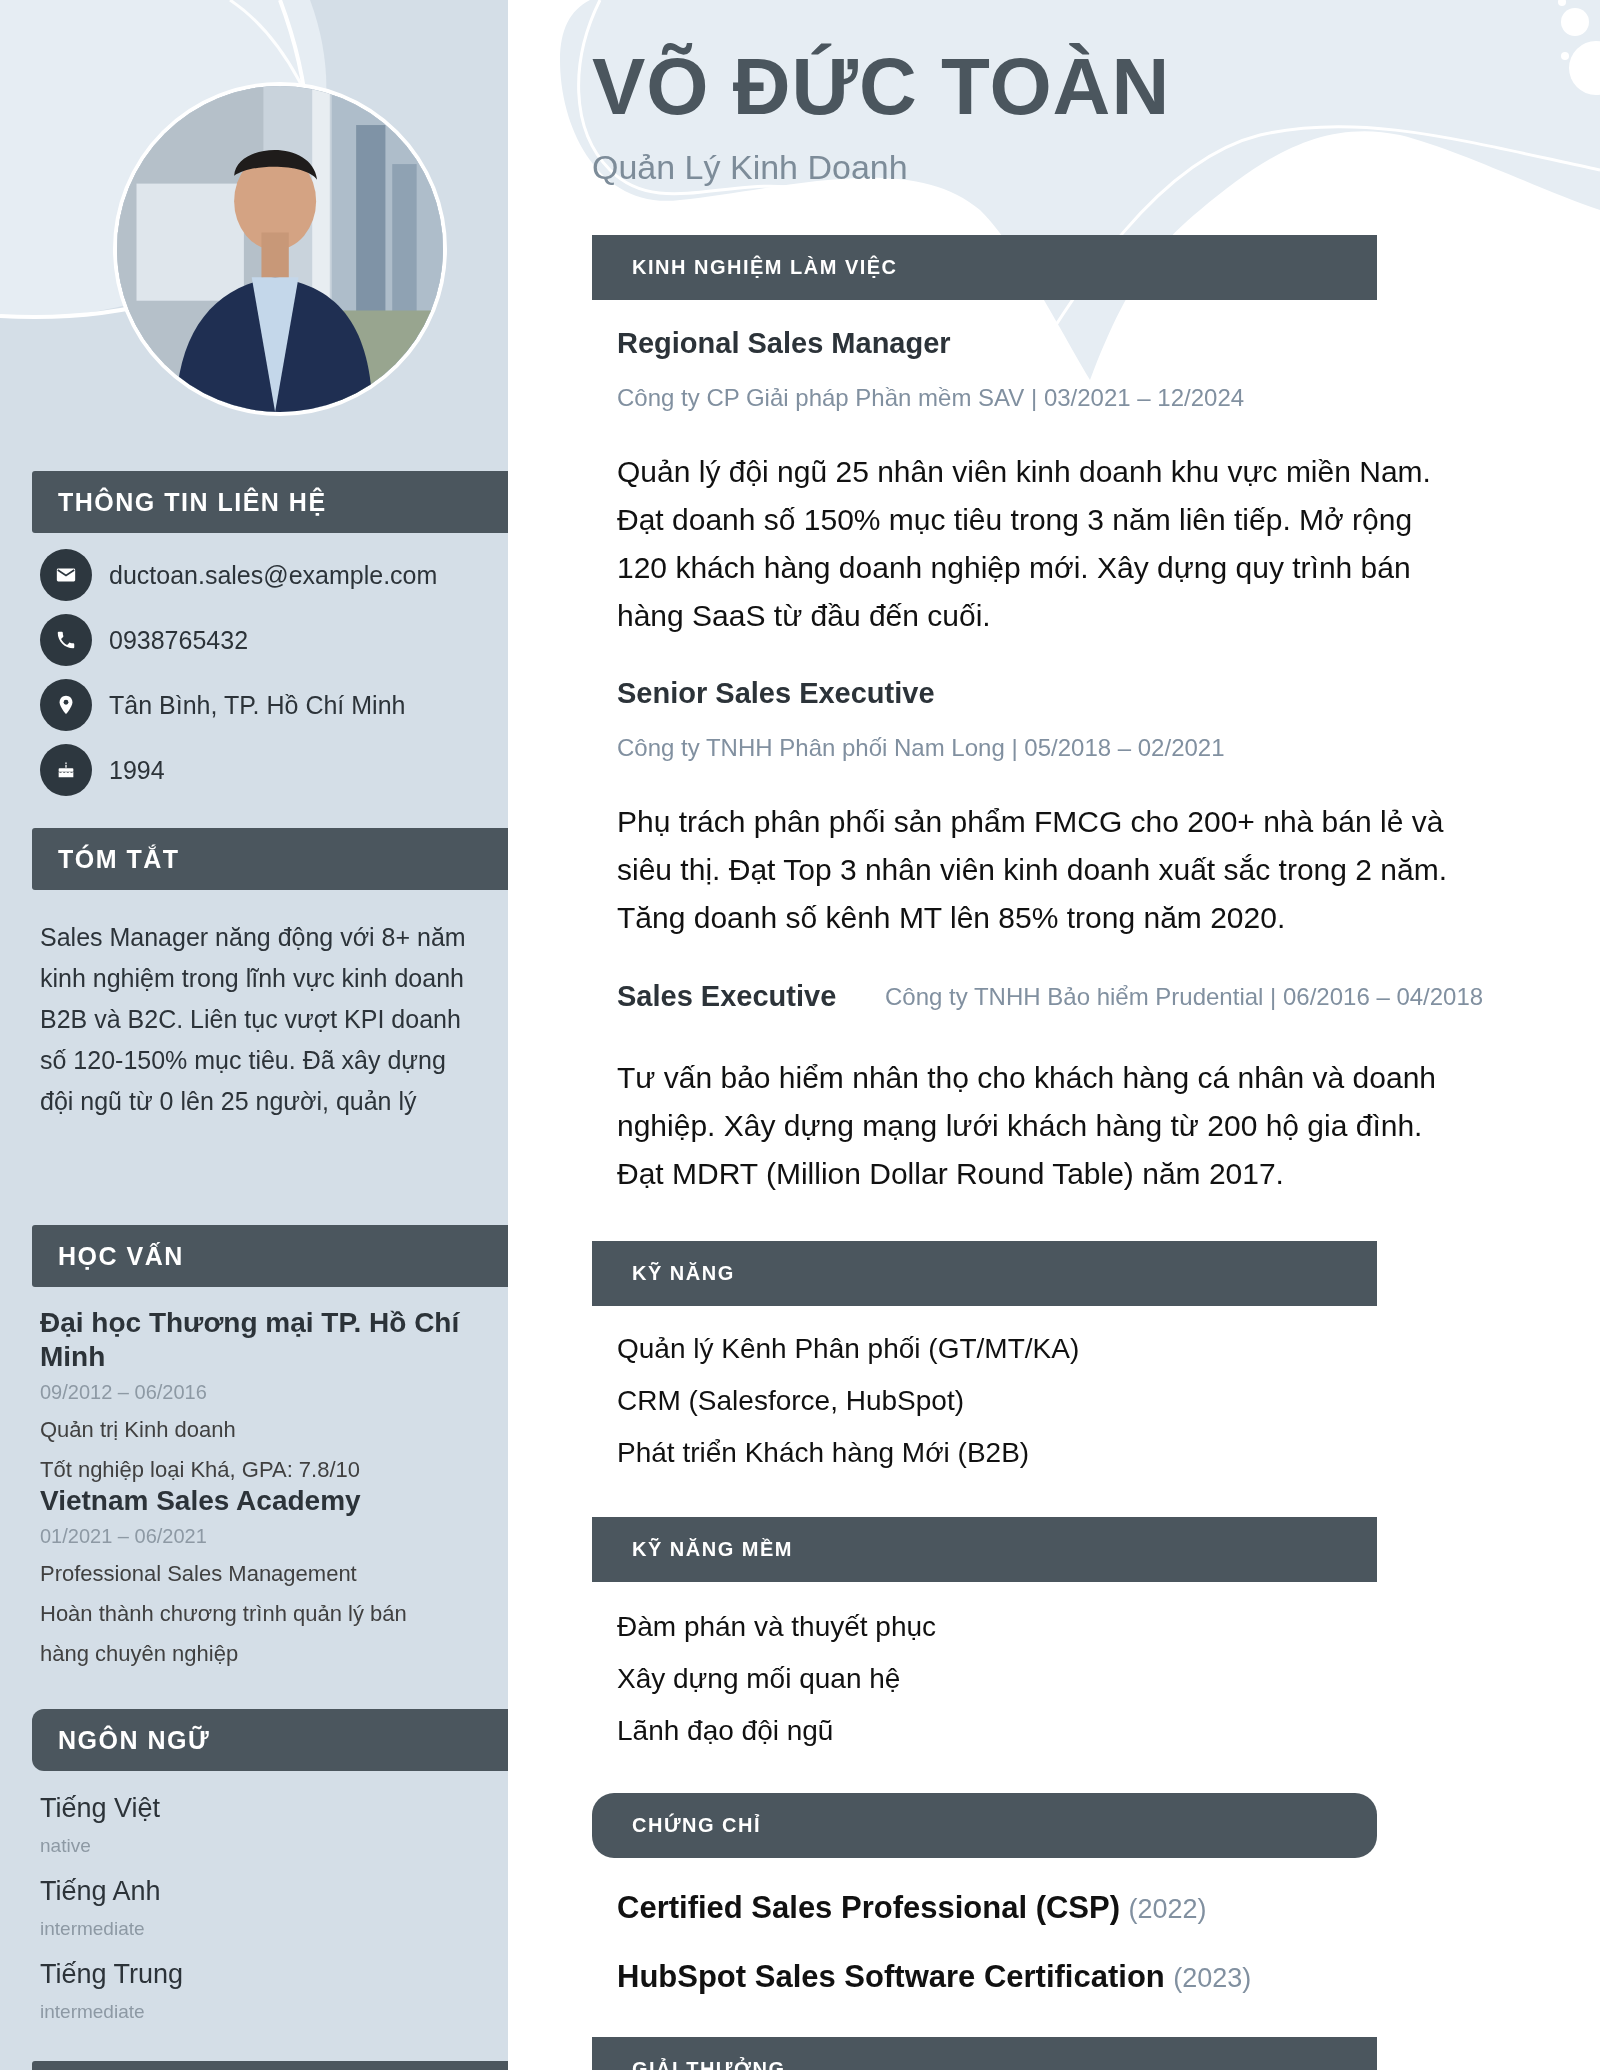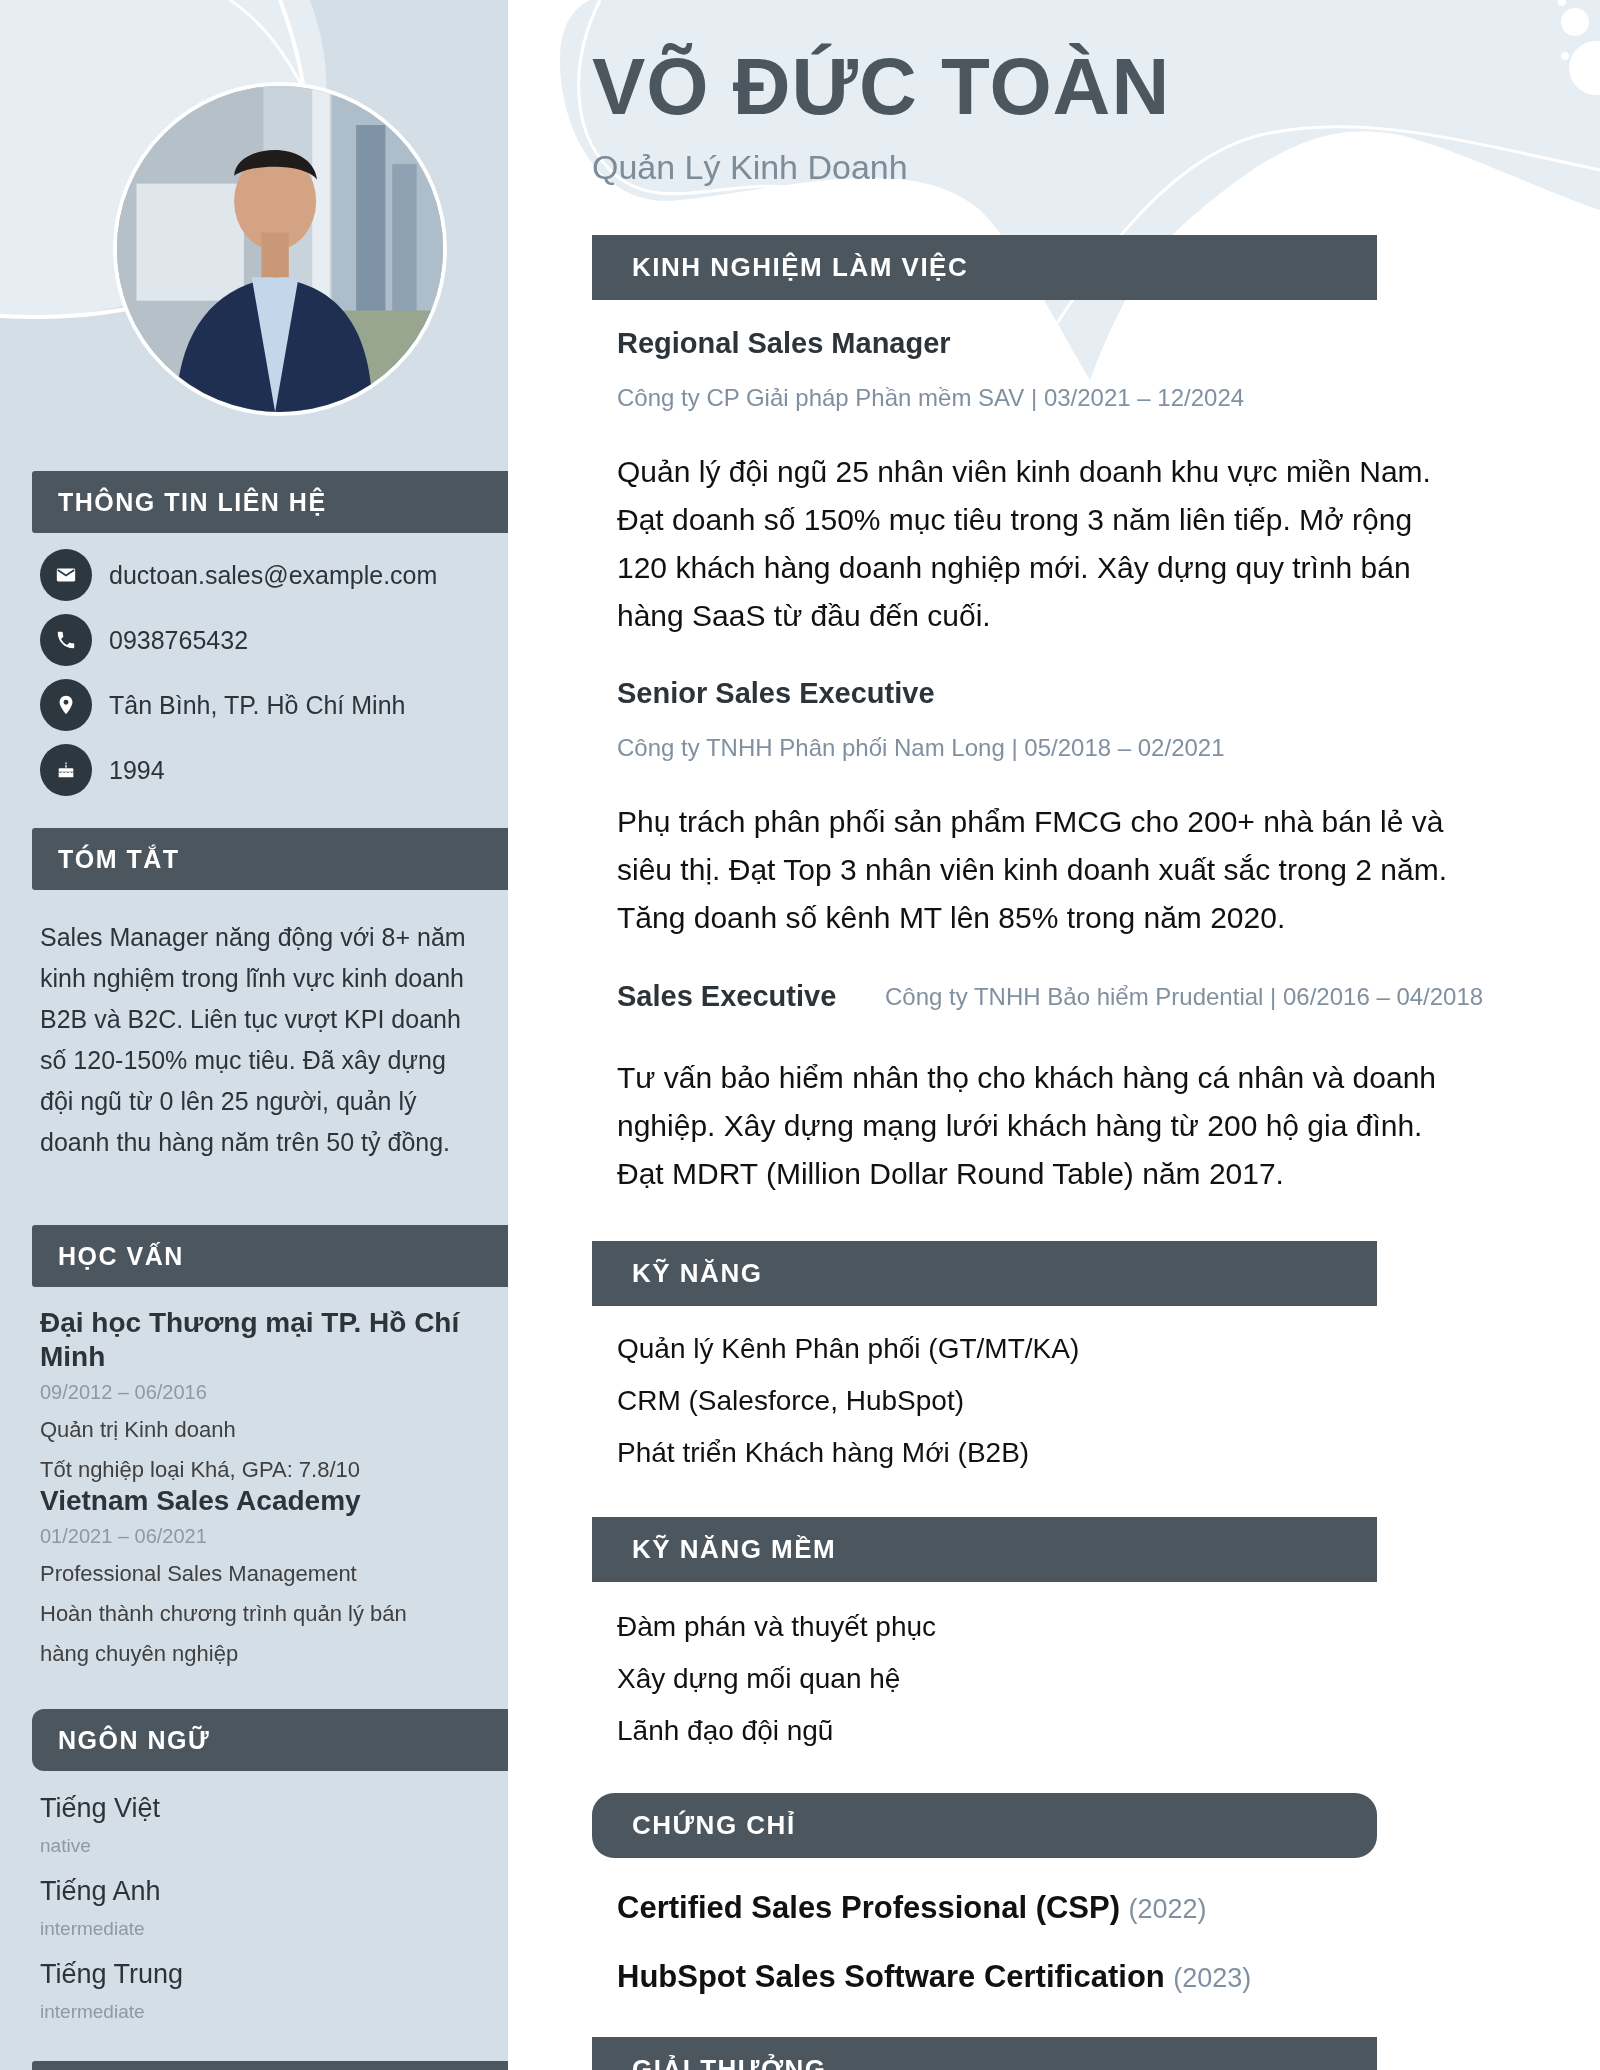--- a/index.html
+++ b/index.html
@@ -59,21 +59,21 @@
     font-size: 80px; font-weight: bold; color: #4b565e; letter-spacing: 1px; line-height: 90px;
   }
   .role {
     position: absolute; left: 32px; top: 142px; z-index: 2;
     font-size: 34px; color: #7d8c99; line-height: 50px;
   }
 
   .m-header {
     position: absolute; left: 32px; width: 785px; height: 65px;
     background: #4b565e; color: #ffffff; font-weight: bold;
-    font-size: 26px; letter-spacing: 1.5px; padding-left: 40px; line-height: 65px; z-index: 2;
+    font-size: 20px; letter-spacing: 1.5px; padding-left: 40px; line-height: 65px; z-index: 2;
   }
 
   .job-title { position: absolute; left: 57px; font-size: 29px; font-weight: bold; color: #2c3339; z-index: 2; }
   .job-meta { position: absolute; left: 57px; font-size: 24px; color: #8190a0; z-index: 2; }
   .job-desc {
     position: absolute; left: 57px; width: 930px; z-index: 2;
     font-size: 30px; line-height: 48px; color: #111;
   }
 
   .skill-list { position: absolute; left: 57px; z-index: 2; }
@@ -154,21 +154,20 @@
       <span class="contact-text">1994</span>
     </div>
 
     <div class="s-header" style="top:828px;">TÓM TẮT</div>
     <div class="summary">
       <div>Sales Manager năng động với 8+ năm</div>
       <div>kinh nghiệm trong lĩnh vực kinh doanh</div>
       <div>B2B và B2C. Liên tục vượt KPI doanh</div>
       <div>số 120-150% mục tiêu. Đã xây dựng</div>
       <div>đội ngũ từ 0 lên 25 người, quản lý</div>
-      <div>doanh thu hàng năm trên 50 tỷ đồng.</div>
     </div>
 
     <div class="s-header" style="top:1225px;">HỌC VẤN</div>
     <div class="edu" style="top:1306px;">
       <div class="edu-school">Đại học Thương mại TP. Hồ Chí Minh</div>
       <div class="edu-date">09/2012 – 06/2016</div>
       <div class="edu-line">Quản trị Kinh doanh</div>
       <div class="edu-line">Tốt nghiệp loại Khá, GPA: 7.8/10</div>
     </div>
     <div class="edu" style="top:1484px;">

